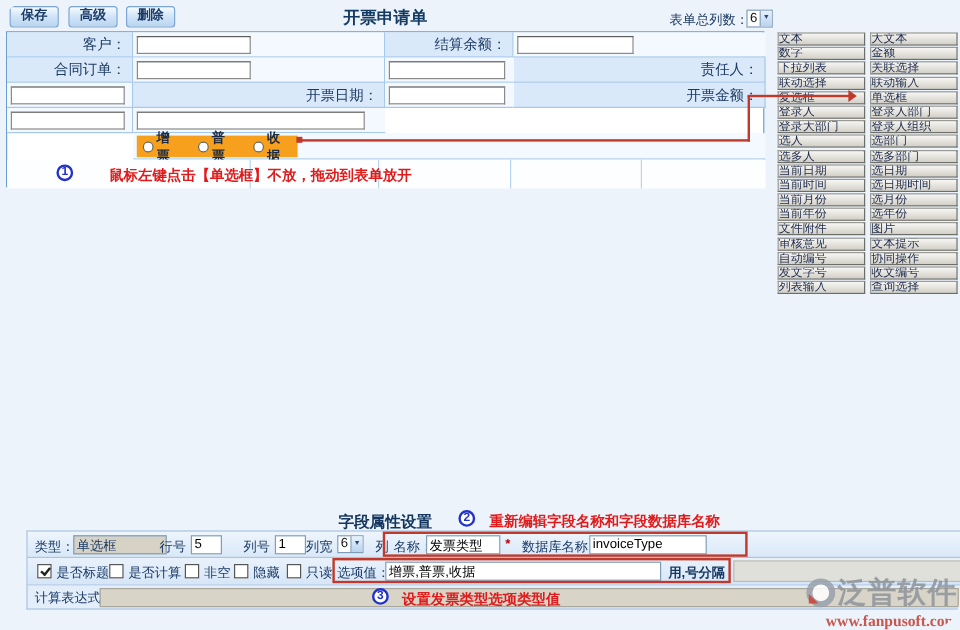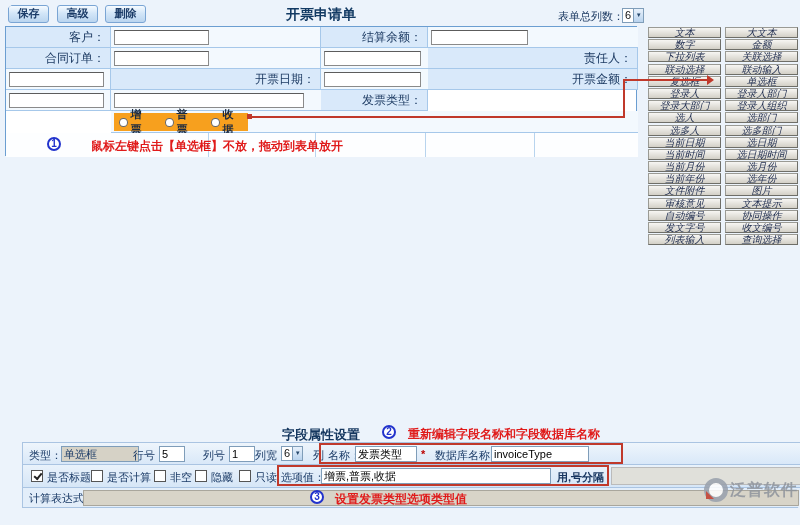--- a/index.html
+++ b/index.html
@@ -78,22 +78,22 @@
   .red-dot { position:absolute; width:5px; height:5px; background:#c0392b; z-index:30; }
   
   .palette {
     position:absolute; left:648px; top:27px; width:150px;
     display:grid; grid-template-columns:73px 73px; column-gap:4px;
     grid-auto-rows:11px; row-gap:1.2px; z-index:10;
   }
   .pal-btn {
     background:linear-gradient(#f7f6f3,#d3d0c7);
     border:1px solid #9a9a94; border-bottom-color:#6e6e68; border-right-color:#6e6e68;
-    font-size:10px; line-height:9px; text-align:center; color:#1d2b4e;
-    cursor:pointer; overflow:hidden; white-space:nowrap;font-style:italic;
+    font-size:10px; line-height:9px; color:#1d2b4e;
+    cursor:pointer; overflow:hidden; white-space:nowrap;
   }
   
   .props { position:absolute; left:0; top:424px; width:800px; font-size:11px; }
   .props-title {
     position:absolute; left:241px; top:2px; width:160px; text-align:center;
     font-size:13px; font-weight:bold; color:#14365e;
   }
   .prow { position:absolute; left:2px; width:795px; border:1px solid #aac4e2;margin-left:20px; }
   .prow1 { top:18px; height:23px; background:linear-gradient(#eef5fc,#d9e8f8); }
   .prow2 { top:41px; height:23px; background:linear-gradient(#e9f2fb,#d6e6f7); border-top:none; }
@@ -121,21 +121,21 @@
   .logo { position:absolute; left:646px; top:478px; width:152px; z-index:40; opacity:.85; text-align:right; }
   .logo-row { display:flex; align-items:center; justify-content:flex-end; gap:2px; }
   .logo-glyph {
     width:24px; height:24px; border-radius:50%; border:5px solid #98a0ac;
     background:#fff; position:relative; flex:0 0 auto;
   }
   .logo-glyph::after {
     content:""; position:absolute; left:-3px; bottom:-2px; width:0; height:0;
     border-left:8px solid #c23b2e; border-top:8px solid transparent;
   }
-  .logo-brand { font-size:16px; font-weight:bold; color:#8e939c; letter-spacing:1px; white-space:nowrap; }
+  .logo-brand { font-size:24px; font-weight:bold; color:#8e939c; letter-spacing:1px; white-space:nowrap; }
   .logo-site { font-size:13px; font-weight:bold; color:#c23b2e; font-family:"Liberation Serif",serif; }
 </style>
 </head>
 <body>
 
 <div class="page">
 
   <div class="btn-blue" style="left:8px;">保存</div>
   <div class="btn-blue" style="left:57px;">高级</div>
   <div class="btn-blue" style="left:105px;">删除</div>
@@ -175,21 +175,20 @@
       </div>
 
     <div class="cell lc">开票金额：</div>
     <div class="cell vc">
         <input class="tinput w95" style="">
       </div>
     <div class="cell vc" style="border-right:none;">
         <input class="tinput w190" style="">
       </div>
 
-    <div class="cell lc">发票类型：</div>
     <div class="cell vc span3" style="border-right:none;">
       <div class="radio-strip">
         <span class="radio-opt">
           <span class="radio-circ"></span>
           <span>增票</span>
         </span>
         <span class="radio-opt">
           <span class="radio-circ"></span>
           <span>普票</span>
         </span>
@@ -305,15 +304,16 @@
       <span class="circ-num" style="left:287px; top:2px; z-index:6;">3</span>
       <span class="red-note" style="left:312px; top:3px; z-index:6;">设置发票类型选项类型值</span>
     </div>
   </div>
 
   <div class="logo">
     <div class="logo-row">
       <span class="logo-glyph"></span>
       <span class="logo-brand">泛普软件</span>
     </div>
+    <div class="logo-site">www.fanpusoft.com</div>
   </div>
 
 </div>
 
 </body></html>

